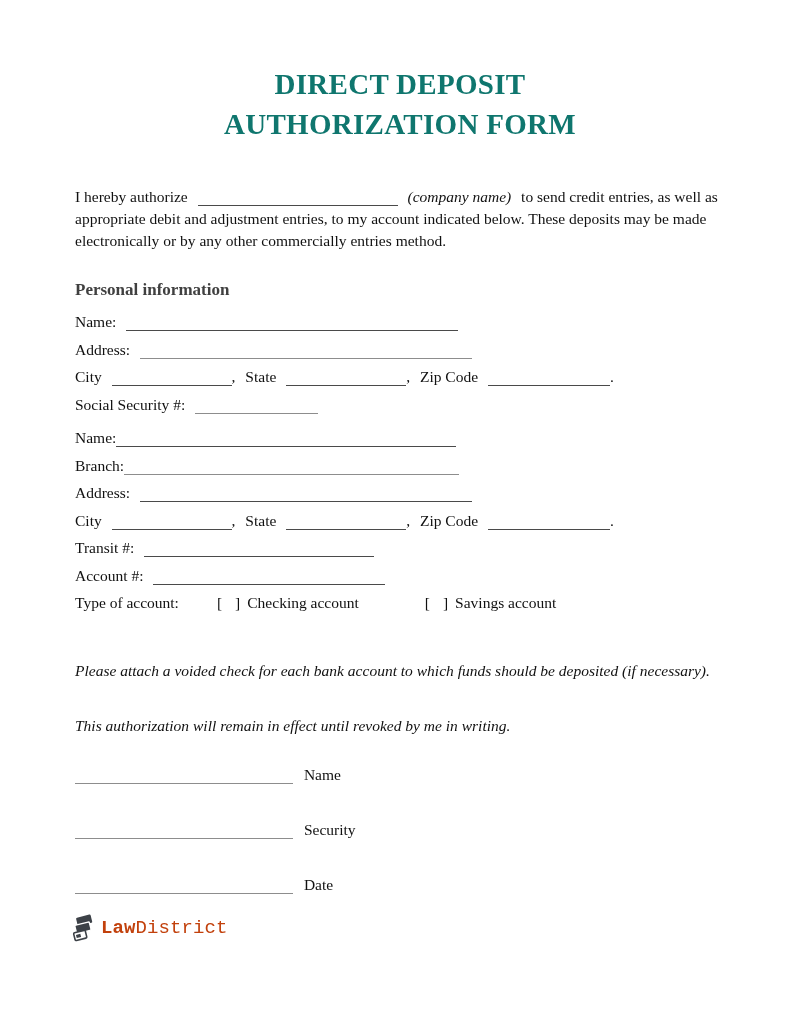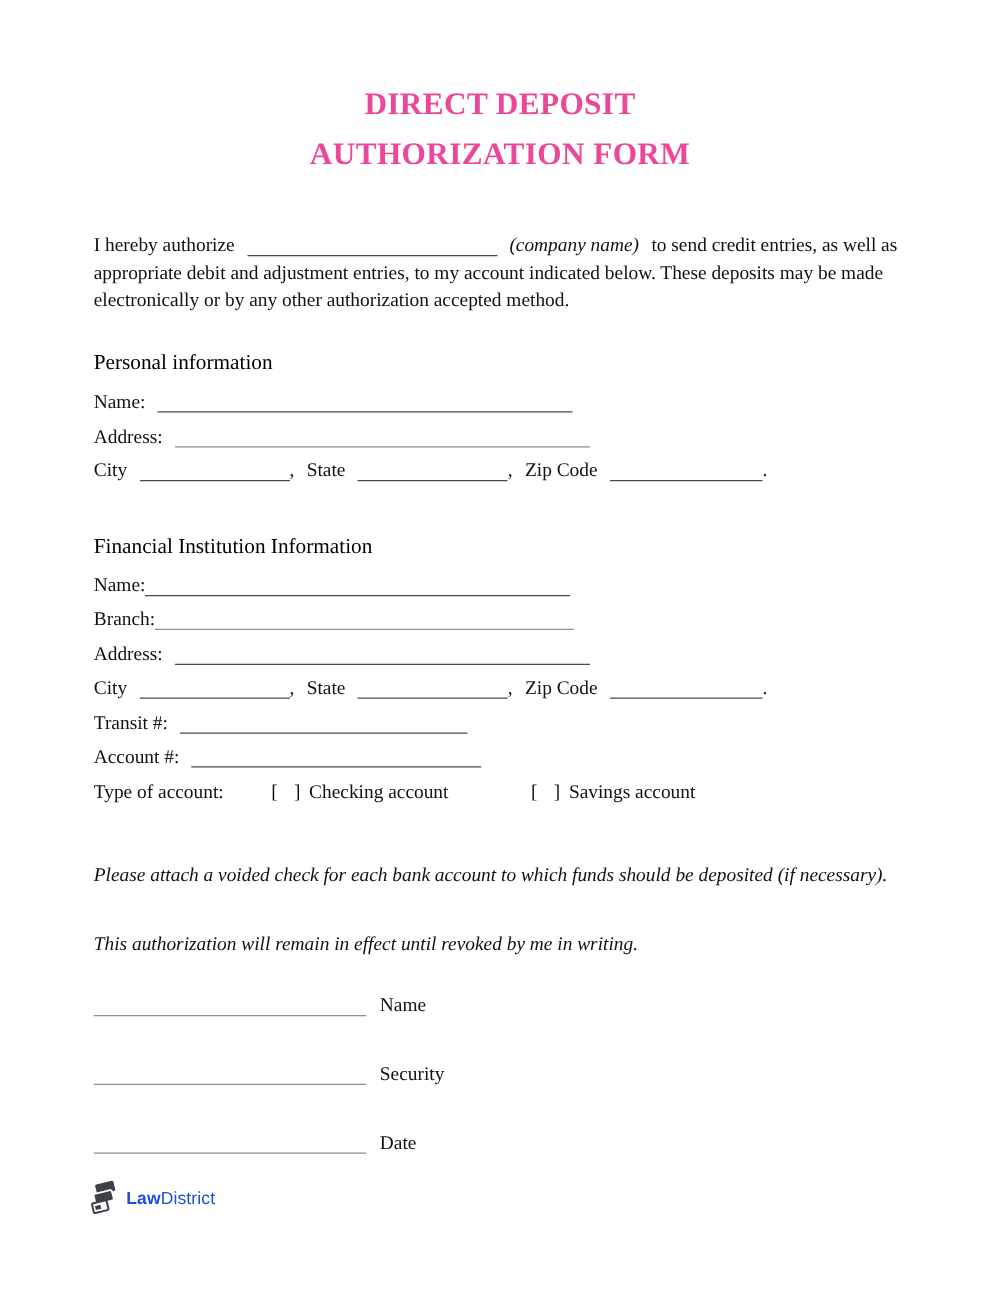--- a/index.html
+++ b/index.html
@@ -14,35 +14,35 @@
     font-size: 15.5px;
     color: #111111;
     overflow: hidden;
   }
   .content { padding: 0 70px 0 75px; }
 
   .title {
     padding-top: 64px;
     text-align: center;
     font-weight: bold;
-    font-size: 25px;
+    font-size: 29px;
     line-height: 40px;
-    color: #ec4899;
+    color: #0f766e;
     letter-spacing: 0.3px;
   }
 
   .intro { margin-top: 42px; line-height: 22px; }
   .intro .line { white-space: nowrap; }
   .italic { font-style: italic; }
 
   .section-heading {
     font-size: 17px;
-    font-weight: normal;
+    font-weight: bold;
     line-height: 24px;
-    color: #000000;
+    color: #404040;
   }
   .heading-personal { margin-top: 26px; }
   .heading-financial { margin-top: 34px; }
 
   .rows { margin-top: 6px; }
   .row { line-height: 27.5px; white-space: nowrap; }
 
   .blank {
     display: inline-block;
     border-bottom: 1px solid #4a4a4a;
@@ -70,23 +70,23 @@
     width: 218px;
     border-bottom: 1px solid #8d8d8d;
     height: 16px;
     vertical-align: -4px;
   }
   .sig-label { margin-left: 7px; }
 
   .footer { margin-top: 17px; margin-left: -7px; display: flex; align-items: center; }
   .logo-icon { width: 30px; height: 30px; flex: 0 0 auto; }
   .logo-text {
-    font-family: Liberation Sans, sans-serif;
-    font-size: 14px;
-    color: #1d4ed8;
+    font-family: Liberation Mono, monospace;
+    font-size: 19px;
+    color: #c2410c;
     margin-left: 3px;
     letter-spacing: 0.1px;
   }
   .logo-text .bold { font-weight: bold; }
 </style>
 </head>
 <body>
 
 <div class="page">
   <div class="title">
@@ -96,44 +96,47 @@
 
   <div class="content">
     <div class="intro">
       <div class="line">
         <span>I hereby authorize</span>
         <span class="blank ml mr" style="width:200px"></span>
         <span class="italic mr">(company name)</span>
         <span>to send credit entries, as well as</span>
       </div>
       <div class="line">appropriate debit and adjustment entries, to my account indicated below. These deposits may be made</div>
-      <div class="line">electronically or by any other authorization accepted method.</div>
+      <div class="line">electronically or by any other commercially entries method.</div>
     </div>
 
     <div class="section-heading heading-personal">Personal information</div>
     <div class="rows">
       <div class="row">
         <span>Name:</span>
         <span class="blank ml" style="width:332px"></span>
       </div>
       <div class="row">
         <span>Address:</span>
         <span class="blank ml gray" style="width:332px"></span>
       </div>
       <div class="row">
         <span>City</span>
         <span class="blank ml" style="width:120px"></span><span>,</span>
         <span class="ml">State</span>
         <span class="blank ml" style="width:120px"></span><span>,</span>
         <span class="ml">Zip Code</span>
         <span class="blank ml" style="width:122px"></span><span>.</span>
       </div>
+      <div class="row">
+        <span>Social Security #:</span>
+        <span class="blank ml gray" style="width:123px"></span>
+      </div>
     </div>
 
-    <div class="section-heading heading-financial">Financial Institution Information</div>
     <div class="rows">
       <div class="row">
         <span>Name:</span><span class="blank" style="width:340px"></span>
       </div>
       <div class="row">
         <span>Branch:</span><span class="blank gray" style="width:335px"></span>
       </div>
       <div class="row">
         <span>Address:</span>
         <span class="blank ml" style="width:332px"></span>

